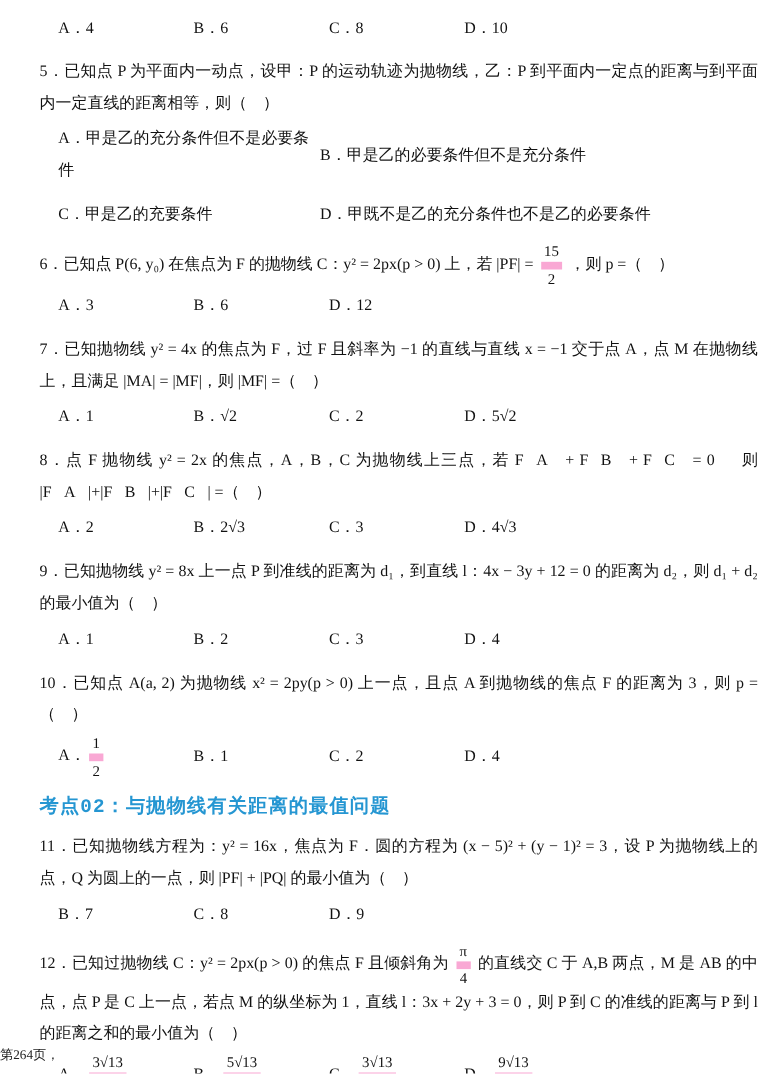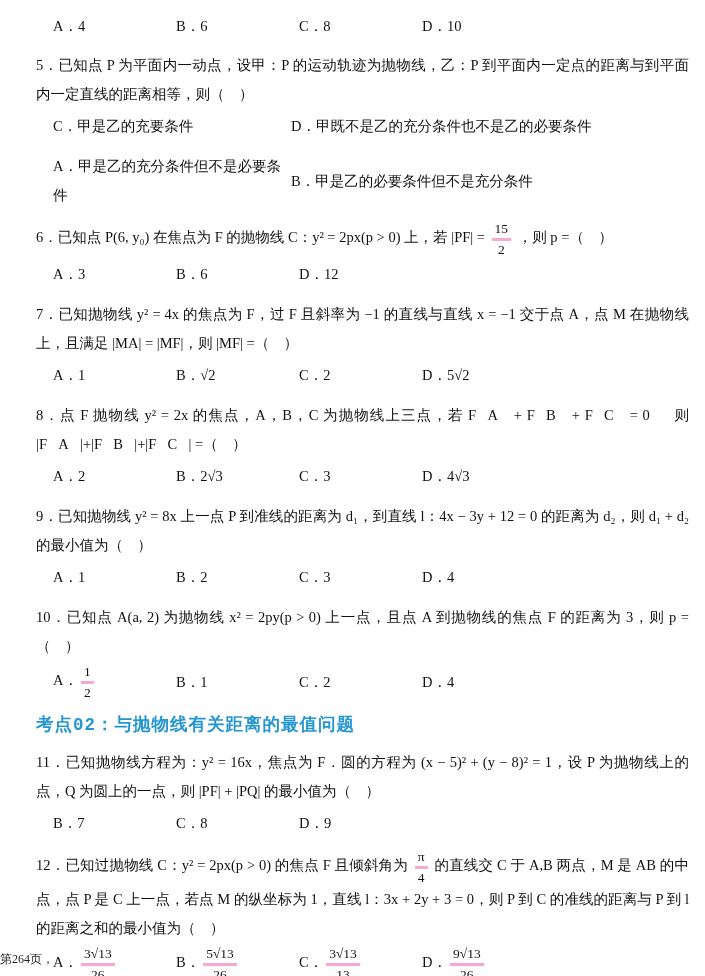--- a/index.html
+++ b/index.html
@@ -36,21 +36,21 @@
   .opts2 .opt:last-child { width: auto; flex: 1 1 auto; }
   .top-row { margin-top: 0; margin-bottom: 10px; }
   .frac {
     display: inline-block;
     vertical-align: middle;
     text-align: center;
     line-height: 1.15;
     font-size: 13.5px;
     margin: 0 3px;
   }
-  .frac .fnum { display: block; padding: 0 3px 1px 3px; border-bottom: 3px solid #f9a8d4; }
+  .frac .fnum { display: block; padding: 0 3px 1px 3px; border-bottom: 7px solid #f9a8d4; }
   .frac .fden { display: block; padding-top: 1px; }
   .heading {
     color: #2596d2;
     font-family: Liberation Mono, monospace;
     font-weight: bold;
     font-size: 17.5px;
     margin: 12px 0 12px 0;
     letter-spacing: 1px;
   }
   .footer {
@@ -70,26 +70,26 @@
   <div class="opts opts4 top-row">
     <span class="opt">A．4</span>
     <span class="opt">B．6</span>
     <span class="opt">C．8</span>
     <span class="opt">D．10</span>
   </div>
 
   <div>
     <p class="qbody">5．已知点 P 为平面内一动点，设甲：P 的运动轨迹为抛物线，乙：P 到平面内一定点的距离与到平面内一定直线的距离相等，则（　）</p>
     <div class="opts opts2">
+      <span class="opt">A．甲是乙的充分条件但不是必要条件</span>
+      <span class="opt">B．甲是乙的必要条件但不是充分条件</span>
+    </div>
+    <div class="opts opts2">
       <span class="opt">C．甲是乙的充要条件</span>
       <span class="opt">D．甲既不是乙的充分条件也不是乙的必要条件</span>
-    </div>
-    <div class="opts opts2">
-      <span class="opt">A．甲是乙的充分条件但不是必要条件</span>
-      <span class="opt">B．甲是乙的必要条件但不是充分条件</span>
     </div>
   </div>
 
   <div>
     <p class="qbody">
       <span>6．已知点 P(6, y₀) 在焦点为 F 的抛物线 C：y² = 2px(p &gt; 0) 上，若 |PF| =</span>
       <span class="frac"><span class="fnum">15</span><span class="fden">2</span></span>
       <span>，则 p =（　）</span>
     </p>
     <div class="opts opts4">
@@ -137,21 +137,21 @@
       </span>
       <span class="opt">B．1</span>
       <span class="opt">C．2</span>
       <span class="opt">D．4</span>
     </div>
   </div>
 
   <div class="heading">考点02：与抛物线有关距离的最值问题</div>
 
   <div>
-    <p class="qbody">11．已知抛物线方程为：y² = 16x，焦点为 F．圆的方程为 (x − 5)² + (y − 8)² = 1，设 P 为抛物线上的点，Q 为圆上的一点，则 |PF| + |PQ| 的最小值为（　）</p>
+    <p class="qbody">11．已知抛物线方程为：y² = 16x，焦点为 F．圆的方程为 (x − 5)² + (y − 1)² = 3，设 P 为抛物线上的点，Q 为圆上的一点，则 |PF| + |PQ| 的最小值为（　）</p>
     <div class="opts opts4">
       <span class="opt">B．7</span>
       <span class="opt">C．8</span>
       <span class="opt">D．9</span>
     </div>
   </div>
 
   <div>
     <p class="qbody">
       <span>12．已知过抛物线 C：y² = 2px(p &gt; 0) 的焦点 F 且倾斜角为</span>

